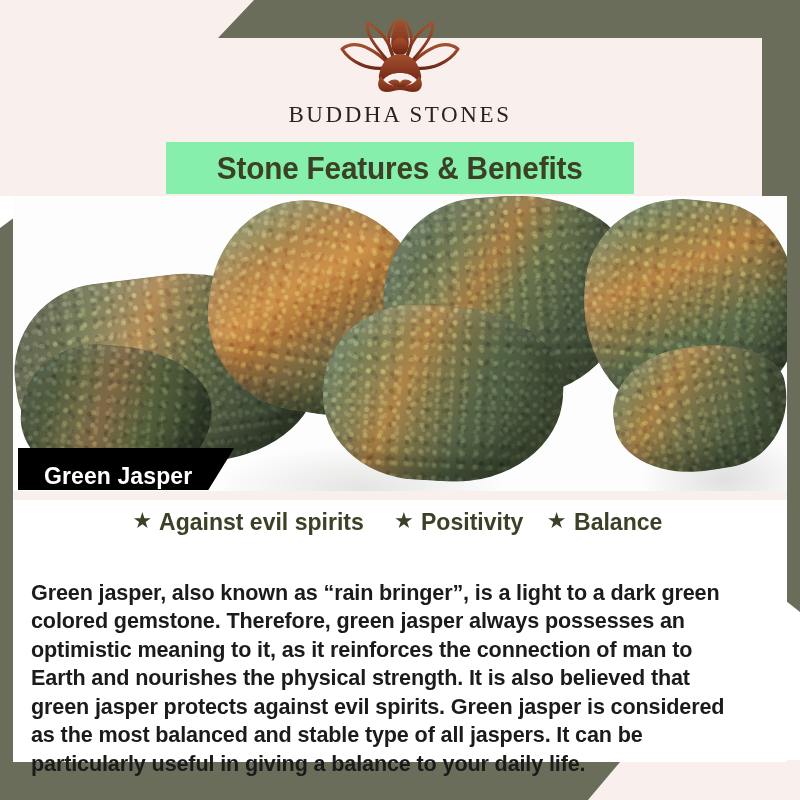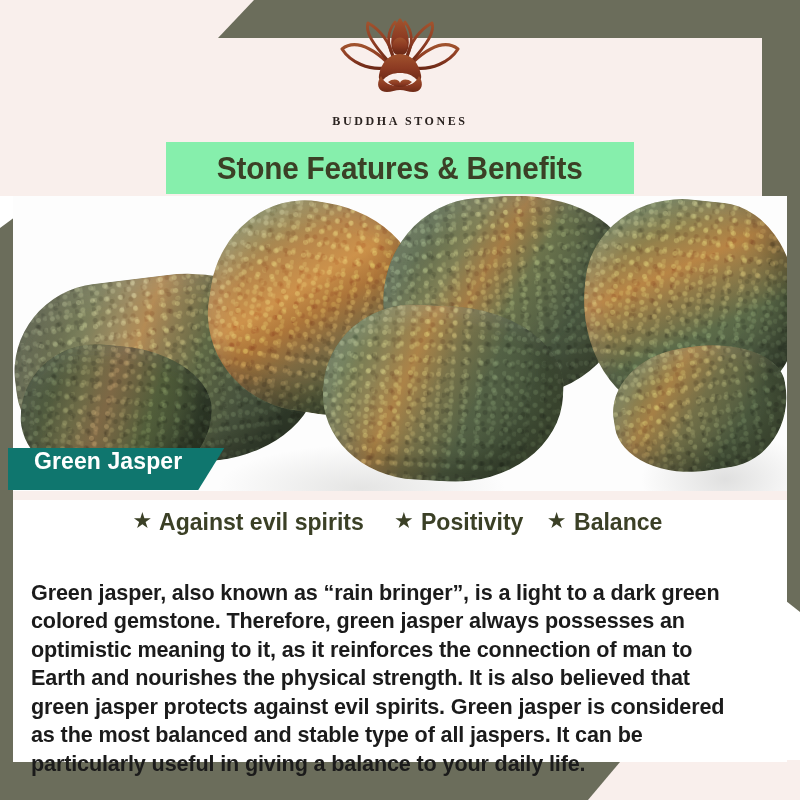--- a/index.html
+++ b/index.html
@@ -88,26 +88,26 @@
     flex-direction: column;
     align-items: center;
     justify-content: flex-start;
   }
   .logo-mark {
     width: 150px;
     height: 82px;
     display: block;
   }
   .logo-word {
-    margin-top: 14px;
+    margin-top: 2px;
     font-family: "Liberation Serif", serif;
-    font-size: 12px;
+    font-size: 23px;
     letter-spacing: 2.6px;
     color: #2b2320;
-    font-weight: 700;
+    font-weight: 400;
     white-space: nowrap;
   }
 
   
   .title-banner {
     position: absolute;
     top: 142px;
     left: 166px;
     width: 468px;
     height: 52px;
@@ -254,26 +254,26 @@
         #3f4a38 0%, #515b41 18%, #6d6b4a 32%,
         #7e6949 44%, #55603f 64%, #3e4a36 86%, #4a5540 100%),
       #47523c;
     box-shadow: inset -14px -12px 26px rgba(0,0,0,.34), inset 10px 8px 18px rgba(255,255,255,.10);
   }
 
   
   .name-tag {
     position: absolute;
     top: 448px;
-    left: 8px;
+    left: 18px;
     height: 42px;
     padding: 0 42px 0 26px;
     display: flex;
-    align-items: flex-start;
-    background: #0f766e;
+    align-items: flex-end;
+    background: #000000;
     clip-path: polygon(0 0, 100% 0, calc(100% - 26px) 100%, 0 100%);
   }
   .name-tag-text {
     font-family: "Liberation Sans", sans-serif;
     font-weight: 700;
     font-size: 23px;
     letter-spacing: 0.1px;
     color: #ffffff;
     white-space: nowrap;
   }

